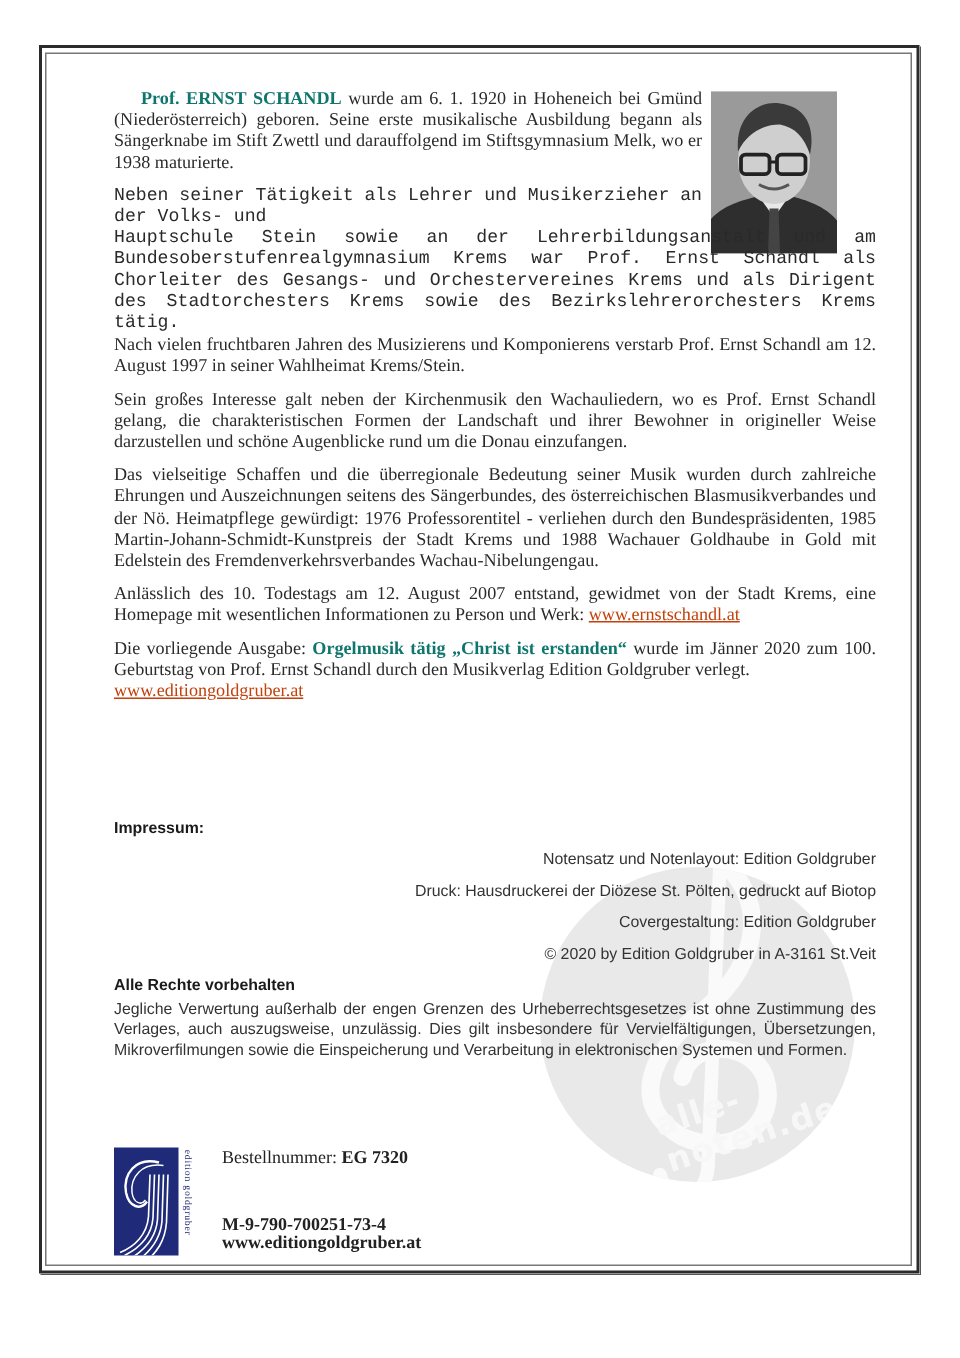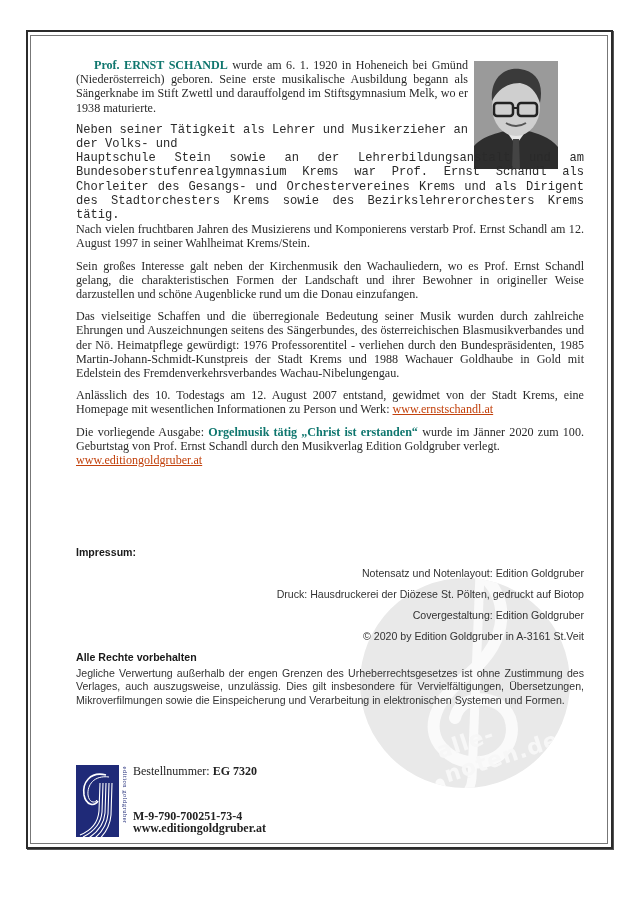--- a/index.html
+++ b/index.html
@@ -68,21 +68,21 @@
     .logo-vertical span {
       position: absolute; left: -27px; top: 31px; width: 66px;
       transform: rotate(90deg);
       font-family: "Liberation Serif", serif; font-size: 6.5px; color: #1f2a78;
       letter-spacing: 0.5px; white-space: nowrap;
     }
     .pub-info {
       position: absolute; left: 57px; top: 0; width: 240px;
       font-family: "Liberation Serif", serif; font-size: 12px; color: #222;
     }
-    .pub-info .row { position: absolute; left: 0; white-space: nowrap; }
+    .pub-info .row { position: absolute; left: 15px; white-space: nowrap; }
     .pub-info b { font-weight: bold; }
   </style>
 </head>
 <body>
 
 <div class="frame-outer"></div>
 <div class="frame-inner"></div>
 
 <div class="watermark">
   <svg width="210" height="210" viewBox="0 0 210 210">

